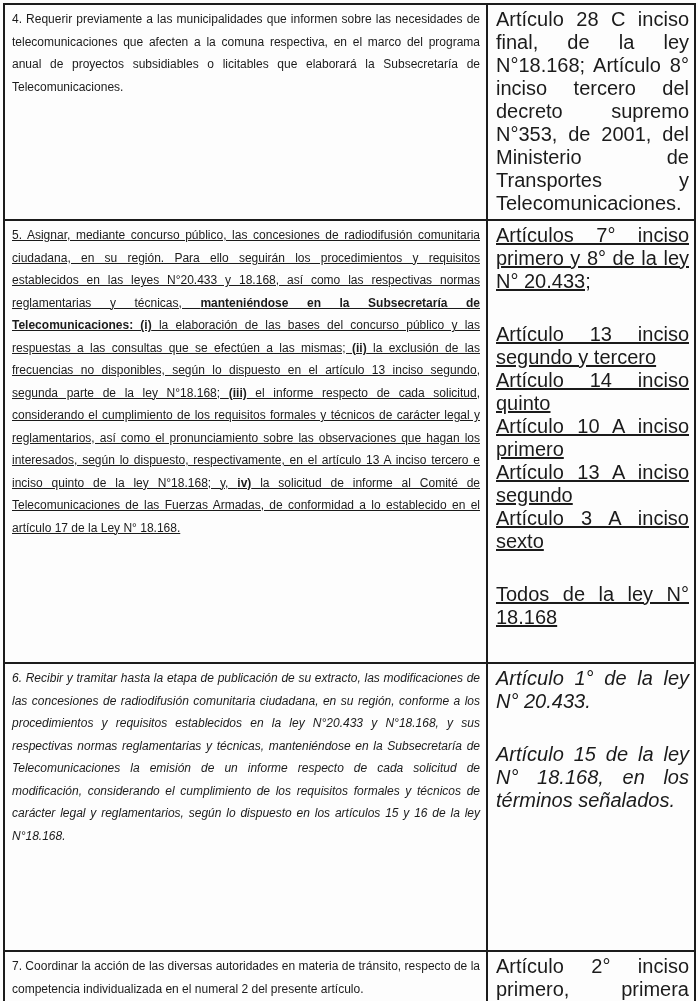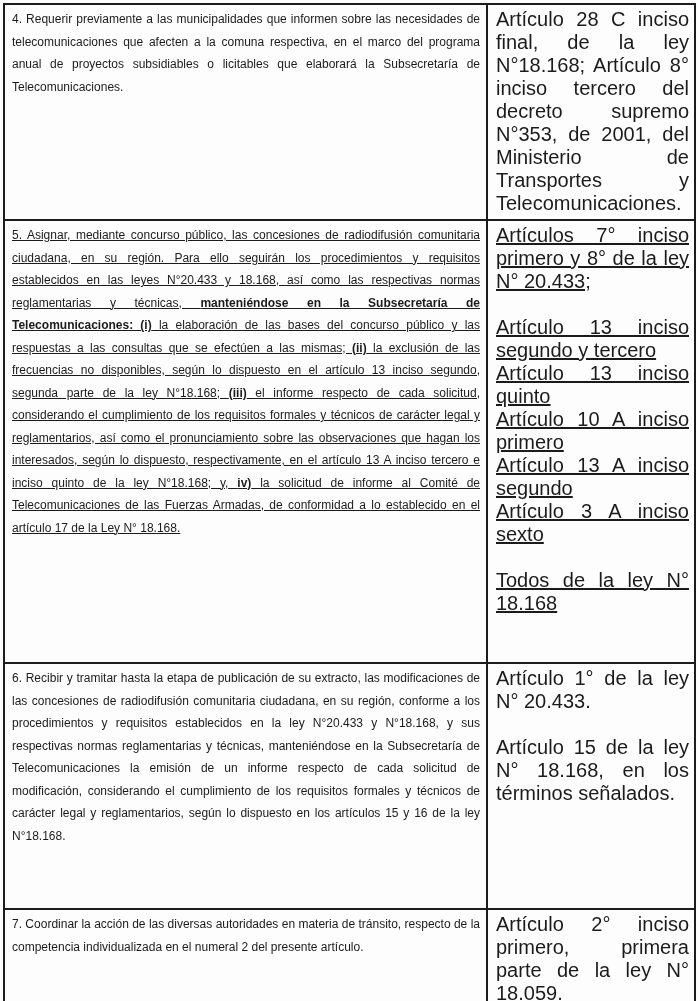--- a/index.html
+++ b/index.html
@@ -37,30 +37,30 @@
     text-align: justify;
   }
   td.legal-basis-cell {
     padding: 3px 5px 4px 8px;
     font-size: 20px;
     line-height: 23px;
     text-align: justify;
   }
   tr.row-0 { height: 193px; }
   tr.row-1 { height: 443px; text-decoration: underline; }
-  tr.row-2 { height: 246px; }
+  tr.row-2 { height: 288px; font-style: italic; }
   tr.row-3 { height: 102px; }
   p.func-text {
     margin: 0;
   }
   p.legal-ref {
     margin: 0;
   }
   p.legal-ref.gap {
-    margin-top: 23px;
+    margin-top: 30px;
   }
   b { font-weight: bold; }
 </style>
 </head>
 <body>
 
 <div class="page">
   <table class="legal-table">
     <tbody id="table-body">
         <tr class="row-0">
@@ -71,21 +71,21 @@
             <p class="legal-ref">Artículo 28 C inciso final, de la ley N°18.168; Artículo 8° inciso tercero del decreto supremo N°353, de 2001, del Ministerio de Transportes y Telecomunicaciones.</p>
           </td>
         </tr>
         <tr class="row-1">
           <td class="function-cell">
             <p class="func-text"><span>5. Asignar, mediante concurso público, las concesiones de radiodifusión comunitaria ciudadana, en su región. Para ello seguirán los procedimientos y requisitos establecidos en las leyes N°20.433 y 18.168, así como las respectivas normas reglamentarias y técnicas, </span><b>manteniéndose en la Subsecretaría de Telecomunicaciones: (i)</b><span> la elaboración de las bases del concurso público y las respuestas a las consultas que se efectúen a las mismas; </span><b>(ii)</b><span> la exclusión de las frecuencias no disponibles, según lo dispuesto en el artículo 13 inciso segundo, segunda parte de la ley N°18.168; </span><b>(iii)</b><span> el informe respecto de cada solicitud, considerando el cumplimiento de los requisitos formales y técnicos de carácter legal y reglamentarios, así como el pronunciamiento sobre las observaciones que hagan los interesados, según lo dispuesto, respectivamente, en el artículo 13 A inciso tercero e inciso quinto de la ley N°18.168; y, </span><b>iv)</b><span> la solicitud de informe al Comité de Telecomunicaciones de las Fuerzas Armadas, de conformidad a lo establecido en el artículo 17 de la Ley N° 18.168.</span></p>
           </td>
           <td class="legal-basis-cell">
             <p class="legal-ref">Artículos 7° inciso primero y 8° de la ley N° 20.433;</p>
             <p class="legal-ref gap">Artículo 13 inciso segundo y tercero</p>
-            <p class="legal-ref">Artículo 13 inciso quinto</p>
+            <p class="legal-ref">Artículo 14 inciso quinto</p>
             <p class="legal-ref">Artículo 10 A inciso primero</p>
             <p class="legal-ref">Artículo 13 A inciso segundo</p>
             <p class="legal-ref">Artículo 3 A inciso sexto</p>
             <p class="legal-ref gap">Todos de la ley N° 18.168</p>
           </td>
         </tr>
         <tr class="row-2">
           <td class="function-cell">
             <p class="func-text"><span>6. Recibir y tramitar hasta la etapa de publicación de su extracto, las modificaciones de las concesiones de radiodifusión comunitaria ciudadana, en su región, conforme a los procedimientos y requisitos establecidos en la ley N°20.433 y N°18.168, y sus respectivas normas reglamentarias y técnicas, manteniéndose en la Subsecretaría de Telecomunicaciones la emisión de un informe respecto de cada solicitud de modificación, considerando el cumplimiento de los requisitos formales y técnicos de carácter legal y reglamentarios, según lo dispuesto en los artículos 15 y 16 de la ley N°18.168.</span></p>
           </td>

